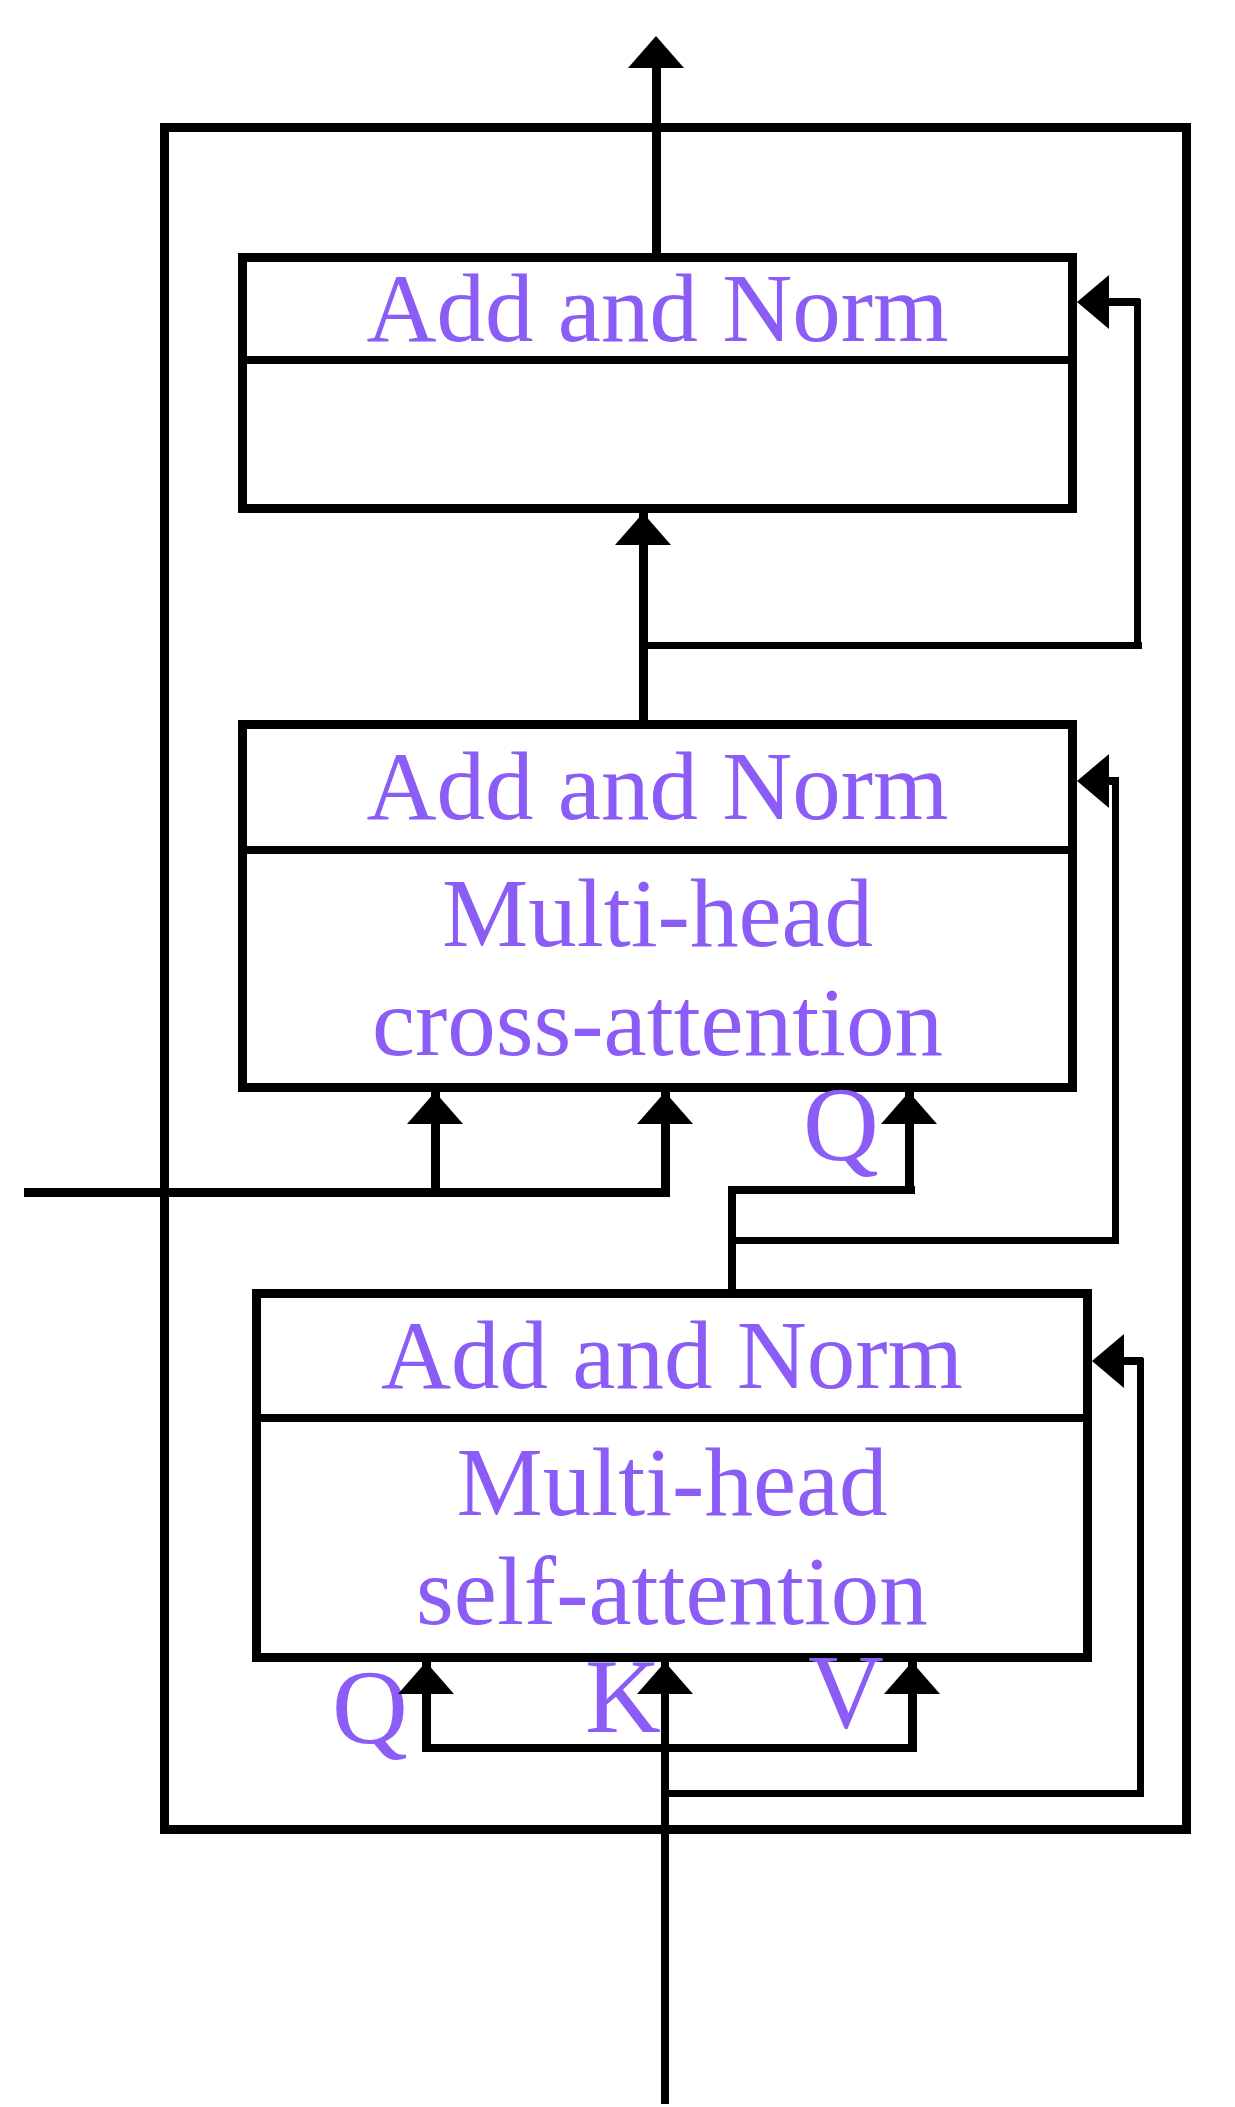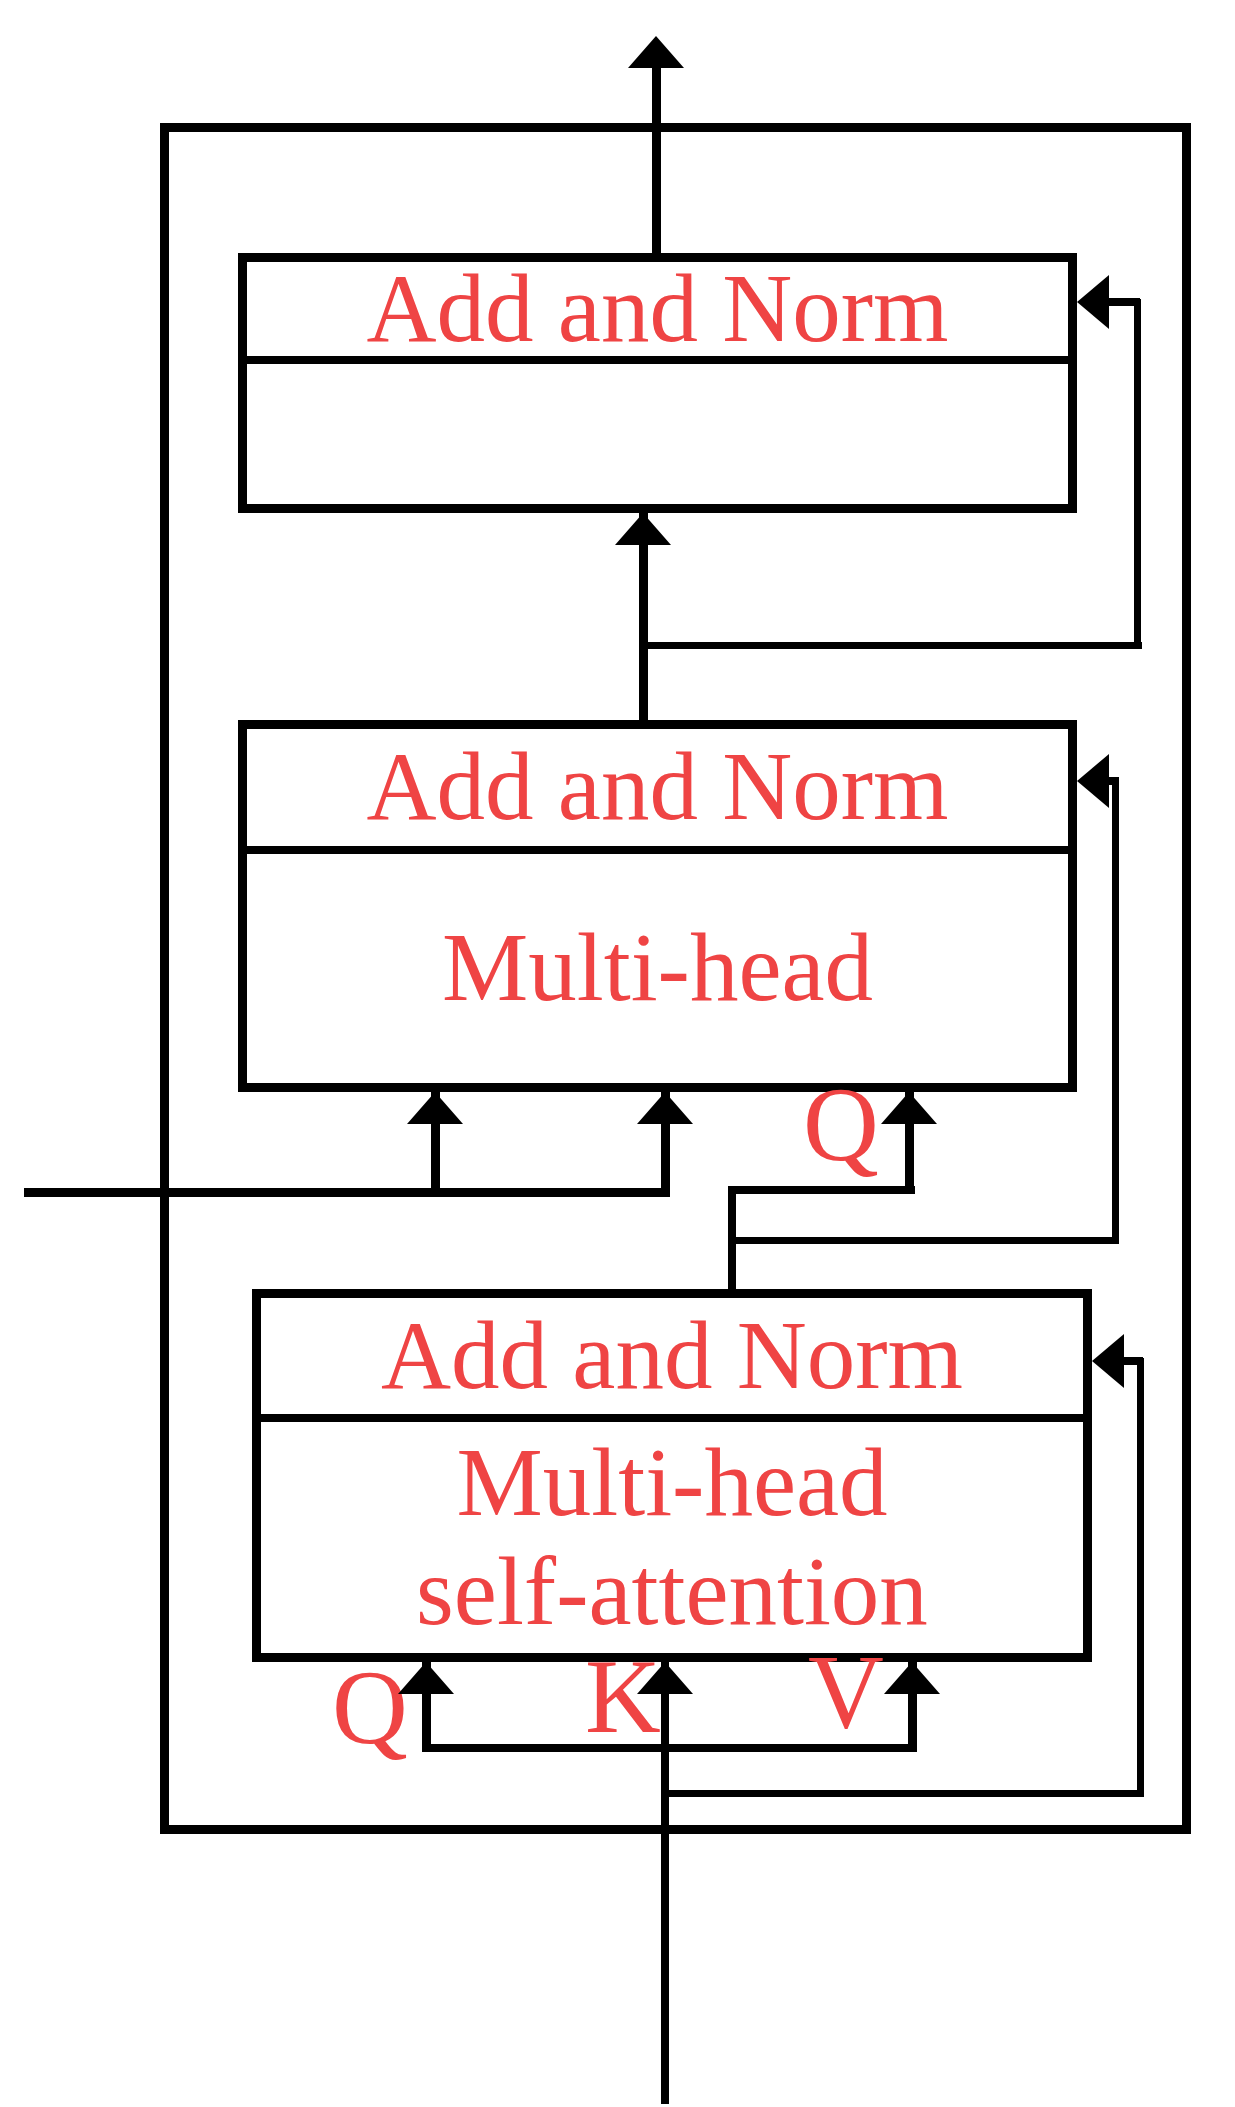--- a/index.html
+++ b/index.html
@@ -1,18 +1,18 @@
 <!DOCTYPE html>
 <html><head>
 <meta charset="utf-8">
 <style>
   html,body{margin:0;padding:0;background:#ffffff;}
   .canvas{
     position:relative;width:1235px;height:2107px;background:#ffffff;
-    font-family:"Liberation Serif", serif;color:#ef4444;overflow:hidden;
+    font-family:"Liberation Serif", serif;color:#8b5cf6;overflow:hidden;
   }
   .box{position:absolute;border:9px solid #000;box-sizing:border-box;
        display:flex;flex-direction:column;background:#fff;}
   .row{display:flex;align-items:center;justify-content:center;text-align:center;}
   .hdr{border-bottom:8px solid #000;box-sizing:content-box;}
   .box-label{font-size:97px;line-height:1.12;white-space:nowrap;}
   .line{position:absolute;background:#000;}
   .arr-up{position:absolute;width:0;height:0;
           border-left:28px solid transparent;border-right:28px solid transparent;
           border-bottom:32px solid #000;}
@@ -62,21 +62,21 @@
   <div class="line" style="left:1134px;top:299px;width:7px;height:350px;"></div>
   <div class="line" style="left:1105px;top:298px;width:35px;height:8px;"></div>
   <div class="arr-left" style="left:1077px;top:275px;"></div>
 
   <div class="box cross">
     <div class="row hdr box-label">
       <span>Add and Norm</span>
     </div>
     <div class="row body box-label">
       <span><span>Multi-head</span><br>
-      </span>
+      <span>cross-attention</span></span>
     </div>
   </div>
 
   <div class="line" style="left:24px;top:1188px;width:646px;height:9px;"></div>
   <div class="line" style="left:431px;top:1092px;width:9px;height:102px;"></div>
   <div class="arr-up" style="left:407px;top:1092px;"></div>
   <div class="line" style="left:661px;top:1092px;width:9px;height:102px;"></div>
   <div class="arr-up" style="left:637px;top:1092px;"></div>
 
   <div class="lbl" style="left:803px;top:1072px;">Q</div>

